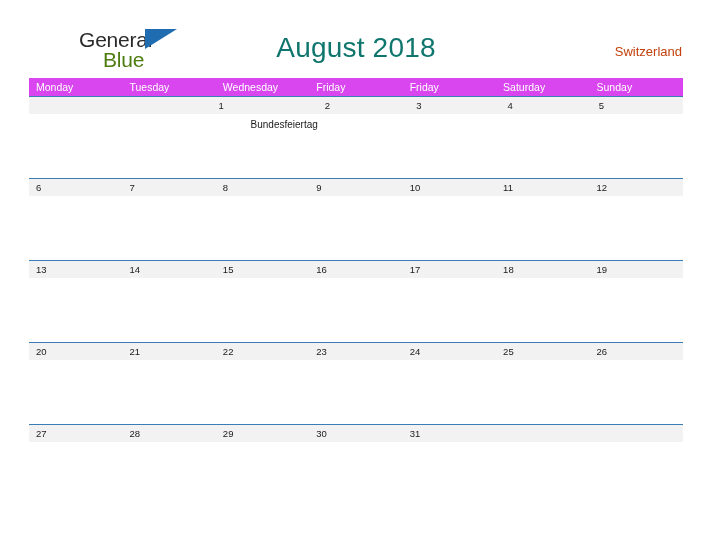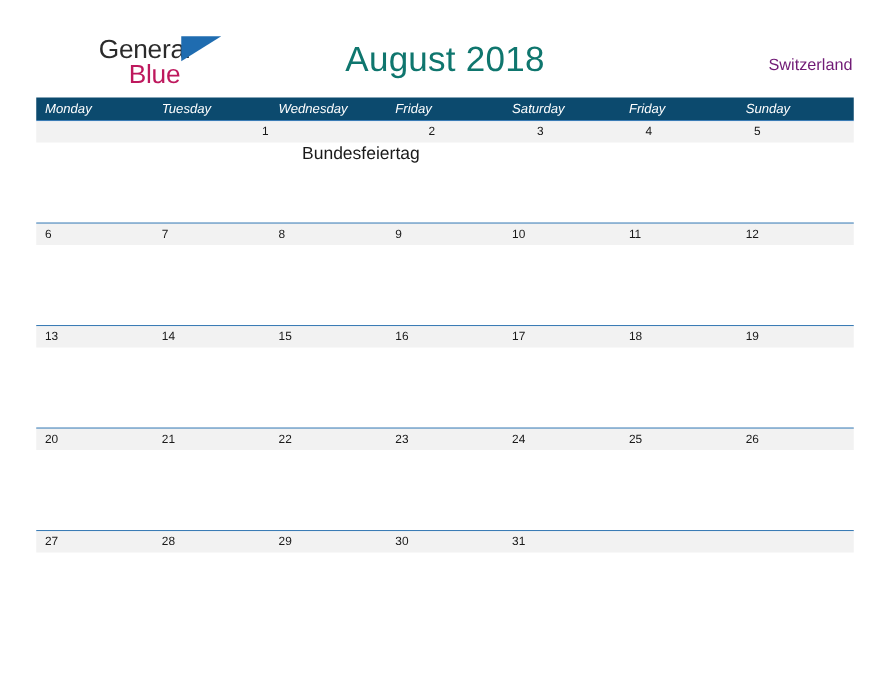--- a/index.html
+++ b/index.html
@@ -37,21 +37,21 @@
     letter-spacing: -0.2px;
     color: #2b2b2b;
     font-family: "Liberation Sans", sans-serif;
   }
   .logo-blue {
     position: absolute;
     left: 24px;
     top: 20px;
     font-size: 21px;
     letter-spacing: -0.2px;
-    color: #be185d;
+    color: #4d7c0f;
     font-family: "Liberation Sans", sans-serif;
   }
   .logo-flag {
     position: absolute;
     left: 66px;
     top: 1px;
     width: 0;
     height: 0;
     border-left: 32px solid #1f6cb0;
     border-bottom: 20px solid transparent;
@@ -68,38 +68,37 @@
     font-family: "Liberation Sans", sans-serif;
     font-weight: normal;
     letter-spacing: 0.2px;
   }
 
   .cal-region {
     position: absolute;
     right: 30px;
     top: 44px;
     font-size: 13px;
-    color: #701a75;
+    color: #c2410c;
     font-family: "Liberation Sans", sans-serif;
   }
 
   
   .calendar {
     position: absolute;
     left: 29px;
     top: 78px;
     width: 654px;
   }
 
   .weekday-row {
     display: flex;
-    background: #0c4a6e;
+    background: #d946ef;
     height: 18px;
     align-items: center;
-    font-style: italic;
   }
   .weekday-cell {
     flex: 1 1 0;
     color: #ffffff;
     font-size: 10.5px;
     padding-left: 7px;
     box-sizing: border-box;
     font-family: "Liberation Sans", sans-serif;
     line-height: 18px;
     white-space: nowrap;
@@ -136,21 +135,21 @@
   }
   .day-number {
     font-size: 9.5px;
     color: #1a1a1a;
     line-height: 17px;
     height: 17px;
     font-family: "Liberation Sans", sans-serif;
     display: block;
   }
   .day-event {
-    font-size: 14px;
+    font-size: 10px;
     color: #1a1a1a;
     line-height: 12px;
     margin-top: 3px;
     font-family: "Liberation Sans", sans-serif;
     white-space: nowrap;
     padding-left: 32px;
   }
   .day-cell.empty .day-number { visibility: hidden; }
 </style>
 </head>
@@ -170,22 +169,22 @@
 
 </div>
 
 <div class="calendar">
 
   <div class="weekday-row">
     <div class="weekday-cell">Monday</div>
     <div class="weekday-cell">Tuesday</div>
     <div class="weekday-cell">Wednesday</div>
     <div class="weekday-cell">Friday</div>
+    <div class="weekday-cell">Friday</div>
     <div class="weekday-cell">Saturday</div>
-    <div class="weekday-cell">Friday</div>
     <div class="weekday-cell">Sunday</div>
   </div>
 
   <div class="week-row">
     <div class="date-band"></div>
     <div class="day-cells">
       <div class="day-cell empty">
         <span class="day-number"></span>
       </div>
       <div class="day-cell empty">

